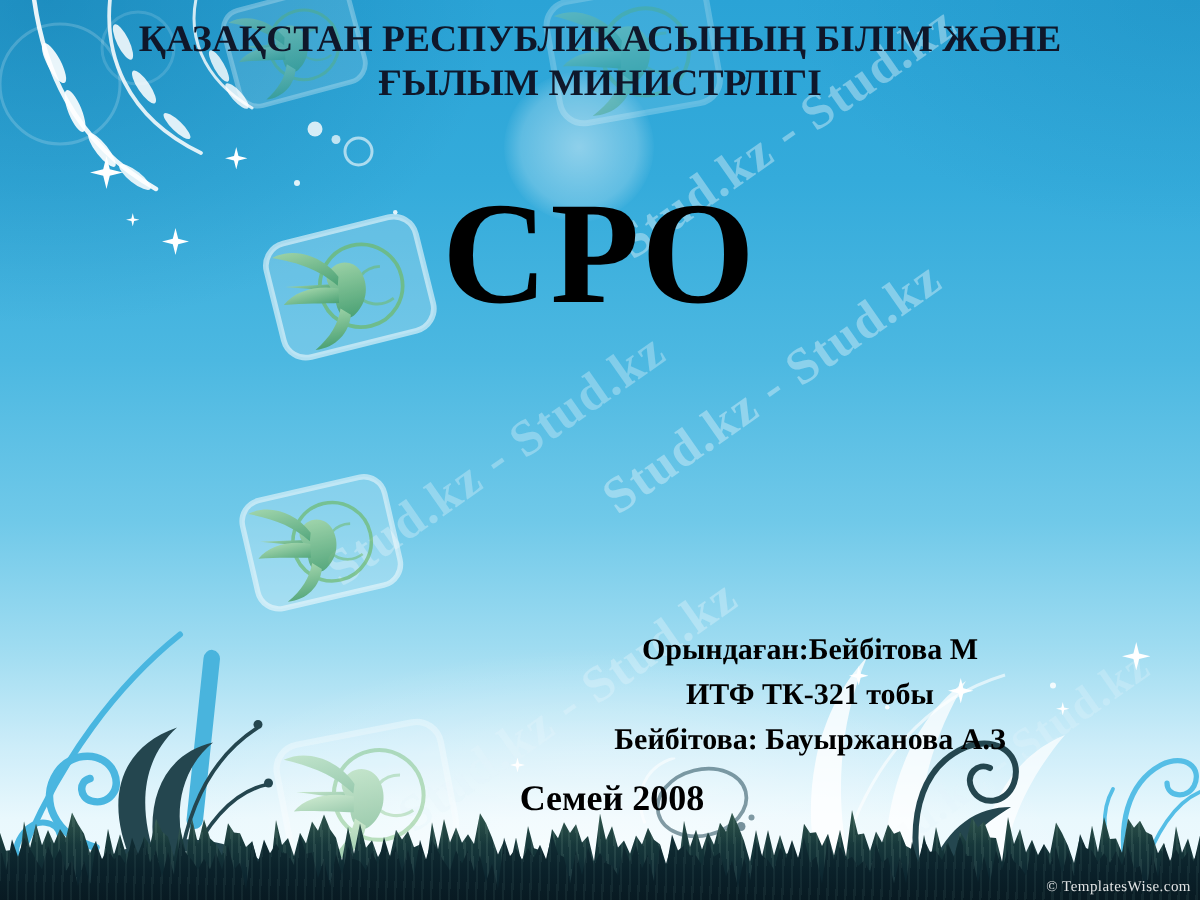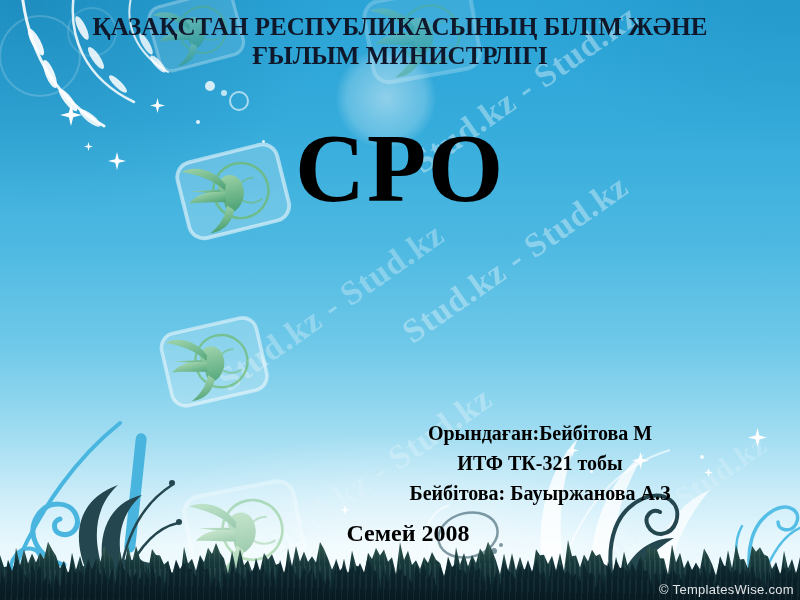--- a/index.html
+++ b/index.html
@@ -52,22 +52,22 @@
 
   
   .txt{position:absolute;z-index:30;font-weight:bold;color:#000;}
   .title-red{left:40px;top:13px;width:720px;text-align:center;font-size:25px;line-height:1.14;color:#0f172a;}
   .title-red .uni{font-size:24px;margin-top:1px;}
   .big-title{left:0;top:120px;width:800px;text-align:center;font-size:97px;line-height:1;letter-spacing:2px;}
   .topic{left:134px;top:245px;font-size:23px;white-space:pre;}
   .authors{left:388px;top:386px;width:304px;text-align:center;font-size:20px;line-height:30px;margin-top:32px;}
   .footer-line{left:318px;top:520px;width:180px;text-align:center;font-size:24px;}
 
-  .credit{position:absolute;right:6px;bottom:3px;z-index:50;font-family:Liberation Sans, sans-serif;
-          font-size:13px;color:rgba(255,255,255,.88);letter-spacing:.3px;}
+  .credit{position:absolute;right:6px;bottom:3px;z-index:50;font-family:Liberation Serif, serif;
+          font-size:10px;color:rgba(255,255,255,.88);letter-spacing:.3px;}
 </style>
 </head>
 <body>
 
 <div id="stage">
 
   <div class="sky"></div>
   <div class="moon"></div>
 
   <div class="wm wm1">Stud.kz - Stud.kz</div>

